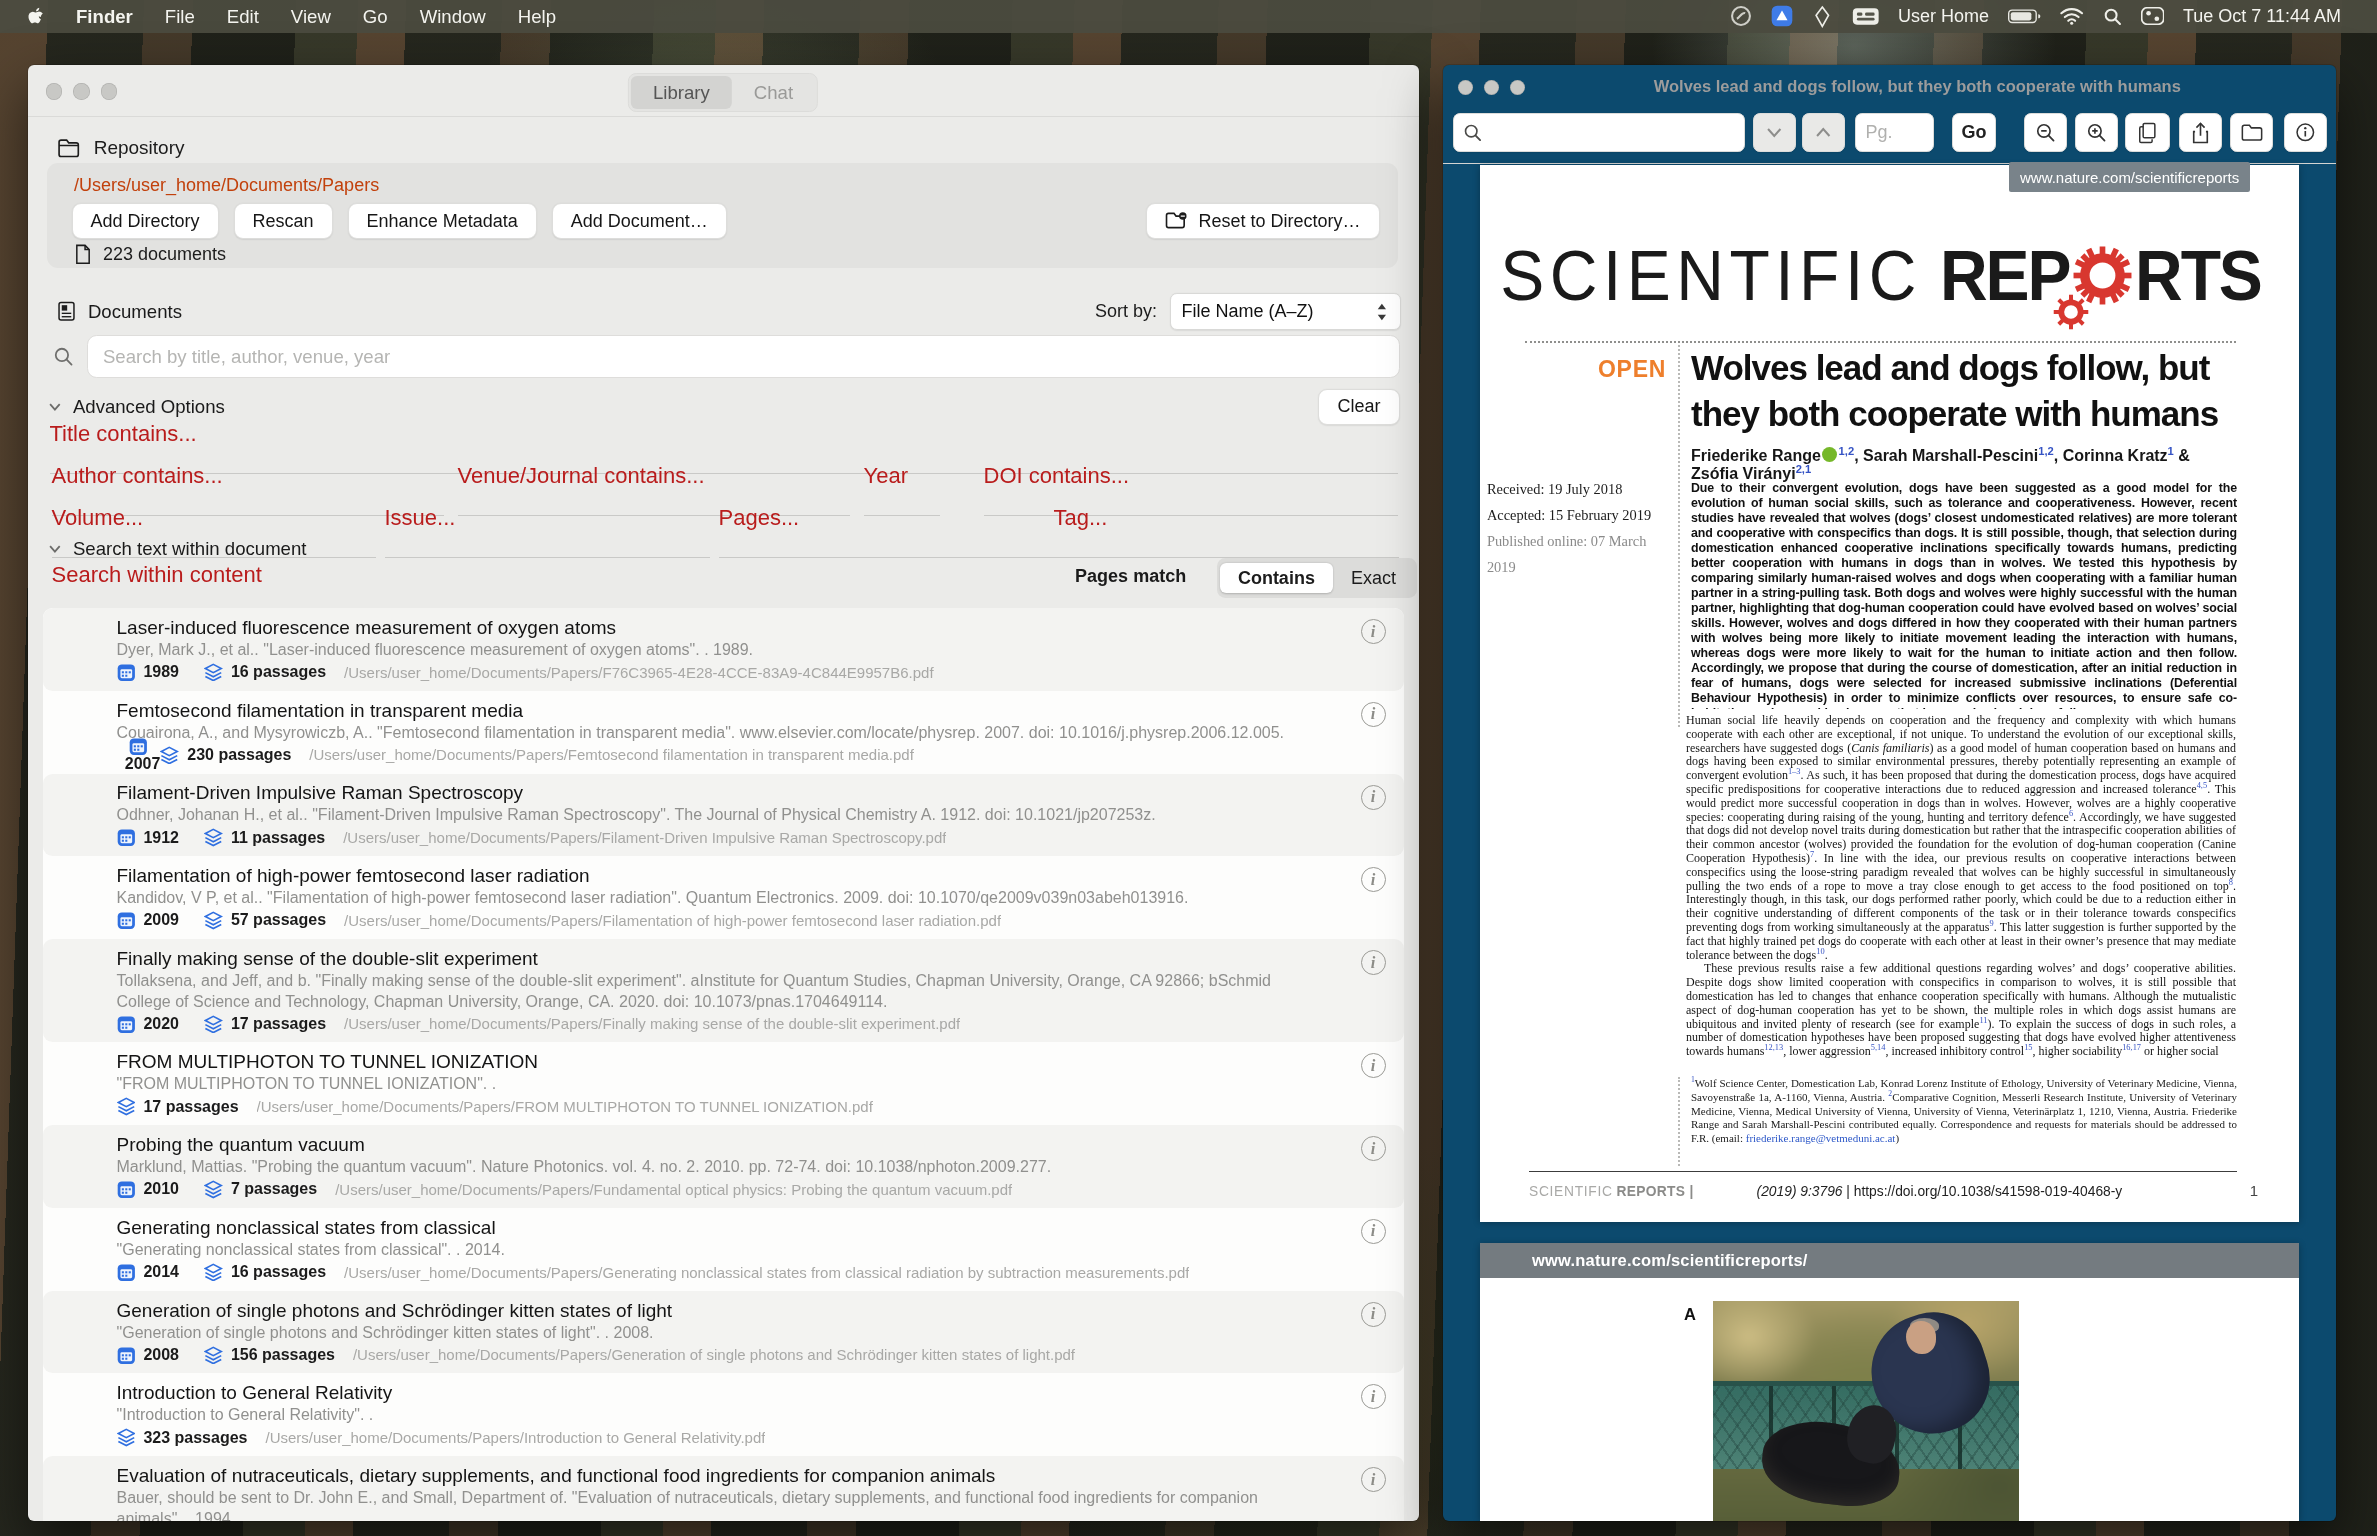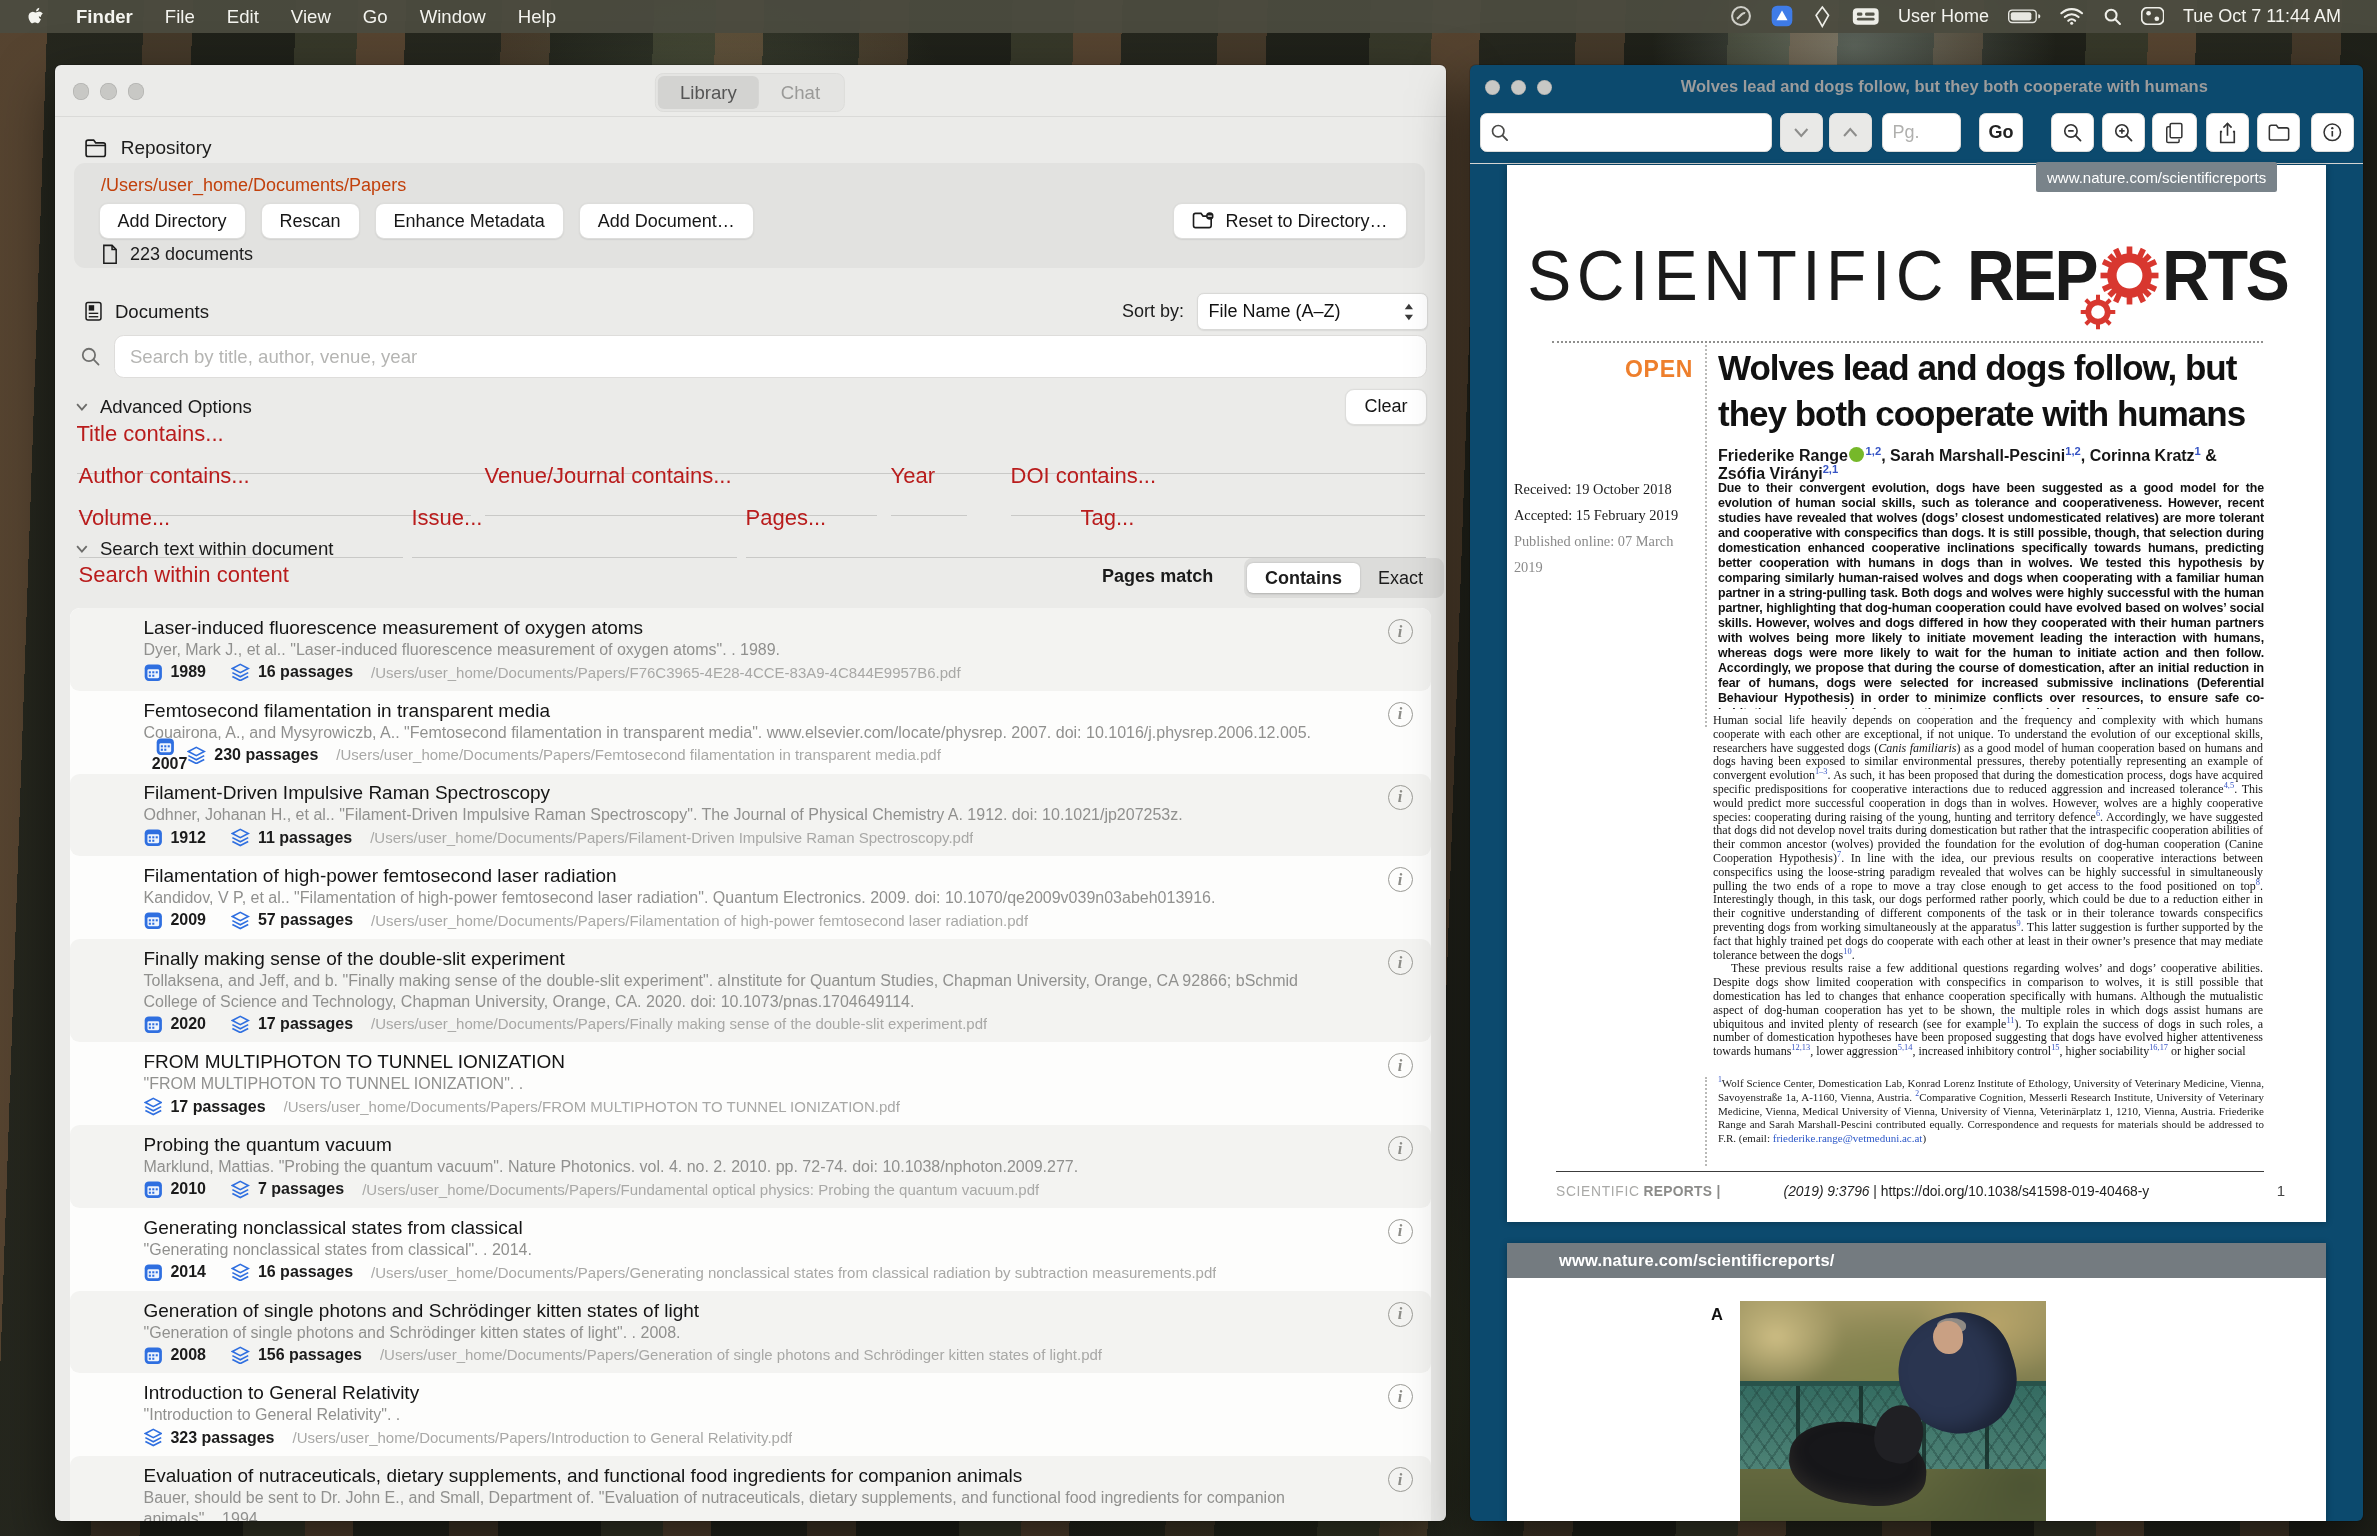--- a/index.html
+++ b/index.html
@@ -19,21 +19,21 @@
 
   
   .menubar { position:absolute; left:0; top:0; width:2377px; height:33px;
     background:rgba(75,75,64,.94); display:flex; align-items:center; color:#f4f4ef; font-size:18.6px; }
   .menubar .left { display:flex; align-items:center; gap:32px; padding-left:26px; }
   .menubar .left .app-name { font-weight:700; }
   .menubar .right { margin-left:auto; display:flex; align-items:center; gap:19px; padding-right:36px; font-size:18px; }
   .mb-ic { display:inline-flex; align-items:center; justify-content:center; }
 
   
-  .window { position:absolute; border-radius:6px; box-shadow:0 23.4px 55px rgba(0,0,0,.55), 0 0 0 0.7px rgba(0,0,0,.18); overflow:hidden;margin-left:27px; }
+  .window { position:absolute; border-radius:6px; box-shadow:0 23.4px 55px rgba(0,0,0,.55), 0 0 0 0.7px rgba(0,0,0,.18); overflow:hidden; }
   .lights { position:absolute; display:flex; gap:11px; }
   .light { width:16.5px; height:16.5px; border-radius:50%; background:#c8c8c5; box-shadow:inset 0 0 0 0.7px rgba(0,0,0,.12); }
 
   
   #lib-window { left:27.5px; top:65px; width:1391px; height:1456px; background:#ebebe9; }
   #lib-window .titlebar { position:absolute; left:0; top:0; right:0; height:52px; border-bottom:0.7px solid #dadad8; }
   #lib-window .lights { left:18px; top:18px; }
   .seg-tabs { position:absolute; left:50%; top:8.3px; transform:translateX(-50%); display:flex;
     background:#e4e4e2; border:0.7px solid #dcdcda; border-radius:8.3px; padding:2.1px; }
   .seg-tab { padding:5.5px 22px; border-radius:6.2px; font-size:18.6px; color:#9a9a98; }
@@ -795,21 +795,21 @@
     <div class="open-tag">OPEN</div>
     <div class="vline" style="top:180px; height:382px;"></div>
 
     <div class="paper-title">Wolves lead and dogs follow, but they both cooperate with humans</div>
 
     <div class="authors">
       <span>Friederike Range</span><span class="orcid"></span><span><sup>1,2</sup>, Sarah Marshall-Pescini<sup>1,2</sup>, Corinna Kratz<sup>1</sup> &amp; Zsófia Virányi<sup>2,1</sup></span>
     </div>
 
     <div class="dates">
-      <div>Received: 19 October 2018</div>
+      <div>Received: 19 July 2018</div>
       <div>Accepted: 15 February 2019</div>
       <div class="pub">Published online: 07 March 2019</div>
     </div>
 
     <div class="abstract">Due to their convergent evolution, dogs have been suggested as a good model for the evolution of human social skills, such as tolerance and cooperativeness. However, recent studies have revealed that wolves (dogs’ closest undomesticated relatives) are more tolerant and cooperative with conspecifics than dogs. It is still possible, though, that selection during domestication enhanced cooperative inclinations specifically towards humans, predicting better cooperation with humans in dogs than in wolves. We tested this hypothesis by comparing similarly human-raised wolves and dogs when cooperating with a familiar human partner in a string-pulling task. Both dogs and wolves were highly successful with the human partner, highlighting that dog-human cooperation could have evolved based on wolves’ social skills. However, wolves and dogs differed in how they cooperated with their human partners with wolves being more likely to initiate movement leading the interaction with humans, whereas dogs were more likely to wait for the human to initiate action and then follow. Accordingly, we propose that during the course of domestication, after an initial reduction in fear of humans, dogs were selected for increased submissive inclinations (Deferential Behaviour Hypothesis) in order to minimize conflicts over resources, to ensure safe co-habitation and co-working in a way that humans lead and dogs follow.</div>
 
     <div class="pdf-body">
       <p>Human social life heavily depends on cooperation and the frequency and complexity with which humans cooperate with each other are exceptional, if not unique. To understand the evolution of our exceptional skills, researchers have suggested dogs (<i>Canis familiaris</i>) as a good model of human cooperation based on humans and dogs having been exposed to similar environmental pressures, thereby potentially representing an example of convergent evolution<sup>1–3</sup>. As such, it has been proposed that during the domestication process, dogs have acquired specific predispositions for cooperative interactions due to reduced aggression and increased tolerance<sup>4,5</sup>. This would predict more successful cooperation in dogs than in wolves. However, wolves are a highly cooperative species: cooperating during raising of the young, hunting and territory defence<sup>6</sup>. Accordingly, we have suggested that dogs did not develop novel traits during domestication but rather that the intraspecific cooperation abilities of their common ancestor (wolves) provided the foundation for the evolution of dog-human cooperation (Canine Cooperation Hypothesis)<sup>7</sup>. In line with the idea, our previous results on cooperative interactions between conspecifics using the loose-string paradigm revealed that wolves can be highly successful in simultaneously pulling the two ends of a rope to move a tray close enough to get access to the food positioned on top<sup>8</sup>. Interestingly though, in this task, our dogs performed rather poorly, which could be due to a reduction either in their cognitive understanding of different components of the task or in their tolerance towards conspecifics preventing dogs from working simultaneously at the apparatus<sup>9</sup>. This latter suggestion is further supported by the fact that highly trained pet dogs do cooperate with each other at least in their owner’s presence that may mediate tolerance between the dogs<sup>10</sup>.</p>
       <p>These previous results raise a few additional questions regarding wolves’ and dogs’ cooperative abilities. Despite dogs show limited cooperation with conspecifics in comparison to wolves, it is still possible that domestication has led to changes that enhance cooperation specifically with humans. Although the mutualistic aspect of dog-human cooperation has yet to be shown, the multiple roles in which dogs assist humans are ubiquitous and invited plenty of research (see for example<sup>11</sup>). To explain the success of dogs in such roles, a number of domestication hypotheses have been proposed suggesting that dogs have evolved higher attentiveness towards humans<sup>12,13</sup>, lower aggression<sup>5,14</sup>, increased inhibitory control<sup>15</sup>, higher sociability<sup>16,17</sup> or higher social</p>
     </div>

